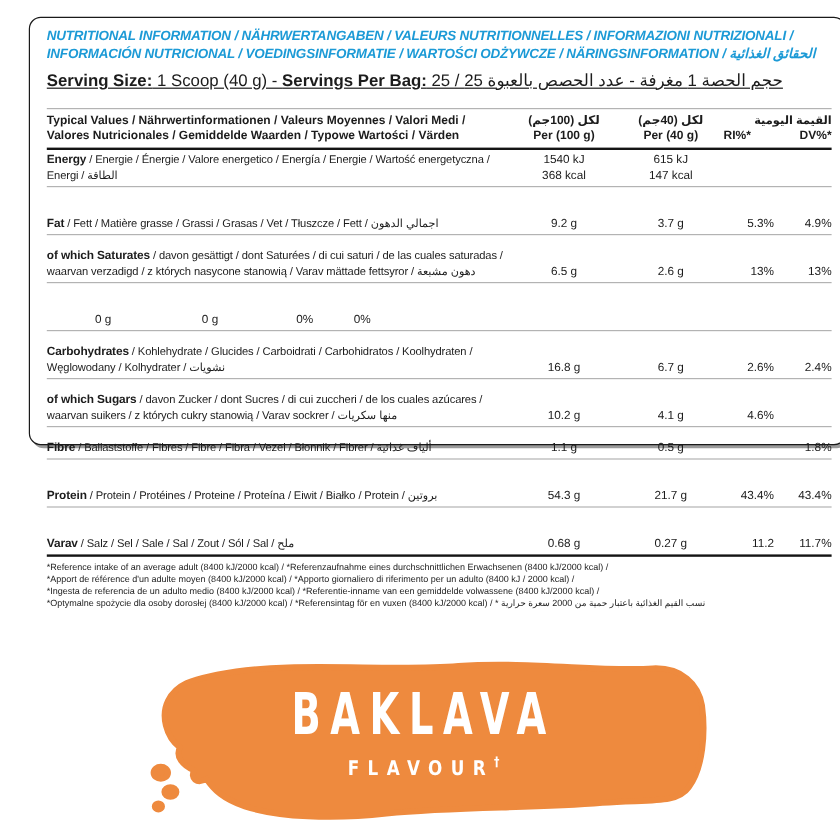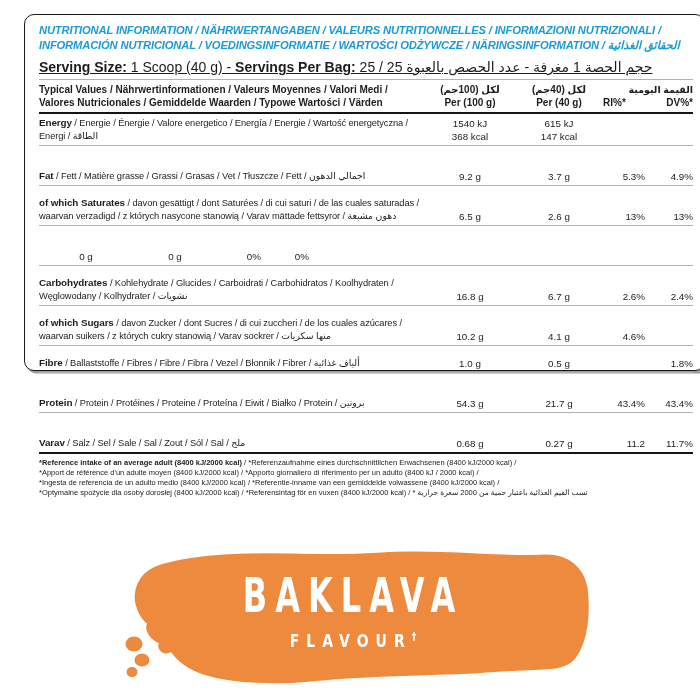--- a/index.html
+++ b/index.html
@@ -21,41 +21,41 @@
     box-shadow:2.5px 2.5px 0 #9b9b9b;
     background:#fff;padding:8px 11px 6px 14px;
   }
   .hdr-blue{
     color:var(--blue);font-weight:bold;font-style:italic;
     font-size:11.2px;line-height:15px;white-space:nowrap;letter-spacing:-0.15px;
   }
   .serving{font-size:14px;margin-top:6px;white-space:nowrap;text-decoration:underline;}
   .serving .b{font-weight:bold;}
   .thead{
-    display:flex;align-items:flex-end;margin-top:4px;padding:3px 0 3px 0;
+    display:flex;align-items:flex-end;margin-top:14px;padding:3px 0 3px 0;
     border-top:1px solid var(--rule);
     border-bottom:2.6px solid #141414;
   }
   .thead .tl{flex:1;font-weight:bold;font-size:10px;line-height:13px;white-space:nowrap;}
   .hc{font-weight:bold;font-size:10px;line-height:13px;}
   .c100{width:94px;text-align:center;}
   .c40{width:84px;text-align:center;}
   .cri{width:44px;text-align:right;margin-top:22px;}
   .cdv{width:48px;text-align:right;}
   .cdaily{width:92px;}
   .cdaily .dv-ar{text-align:right;font-size:9.5px;}
   .cdaily .ridv{display:flex;justify-content:space-between;padding-left:2px;gap:36px;}
   .rows{border-bottom:2.6px solid #141414;}
   .row{display:flex;align-items:flex-end;padding:2px 0;}
   .row + .row{border-top:1px solid var(--rule);}
   .row .cl{flex:1;font-size:9.3px;line-height:13px;white-space:nowrap;letter-spacing:-0.1px;}
   .row .cl .b{font-weight:bold;font-size:9.9px;}
   .val{font-size:9.8px;line-height:13px;}
   .foot{margin-top:4px;font-size:7.5px;line-height:10px;color:#222;white-space:nowrap;}
-  .foot .b{font-weight:bold;margin-top:48px;}
+  .foot .b{font-weight:normal;margin-top:48px;}
   .blob-wrap{position:absolute;left:112px;top:548px;width:482px;height:152px;}
   .blob-wrap svg{position:absolute;left:0;top:0;}
   .flavour-name{
     position:absolute;left:0;top:28px;width:482px;text-align:center;
     color:#fff;font-weight:bold;font-size:32px;letter-spacing:8px;
     transform:scaleY(1.5);transform-origin:center;
     font-family:"DejaVu Sans",sans-serif;
   }
   .flavour-word{
     position:absolute;left:0;top:84px;width:482px;text-align:center;
@@ -177,21 +177,21 @@
           <div>4.1 g</div>
         </div>
         <div class="val cri">4.6%</div>
         <div class="val cdv"></div>
       </div>
       <div class="row">
         <div class="cl">
           <div><span class="b">Fibre</span><span> / Ballaststoffe / Fibres / Fibre / Fibra / Vezel / Błonnik / Fibrer / ألياف غذائية</span></div>
         </div>
         <div class="val c100">
-          <div>1.0 g</div>
+          <div>1.1 g</div>
         </div>
         <div class="val c40">
           <div>0.5 g</div>
         </div>
         <div class="val cri"></div>
         <div class="val cdv">1.8%</div>
       </div>
       <div class="row">
         <div class="cl">
           <div><span class="b">Protein</span><span> / Protein / Protéines / Proteine / Proteína / Eiwit / Białko / Protein / بروتين</span></div>

